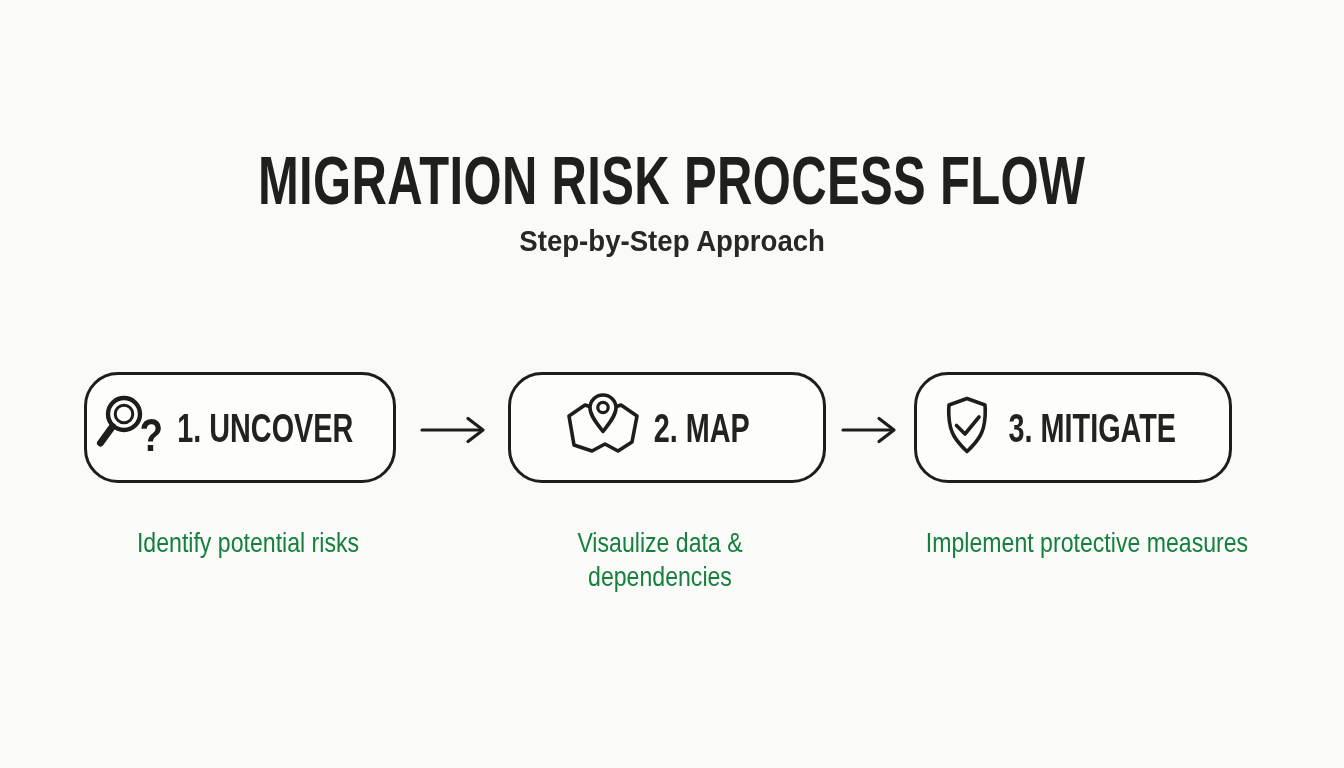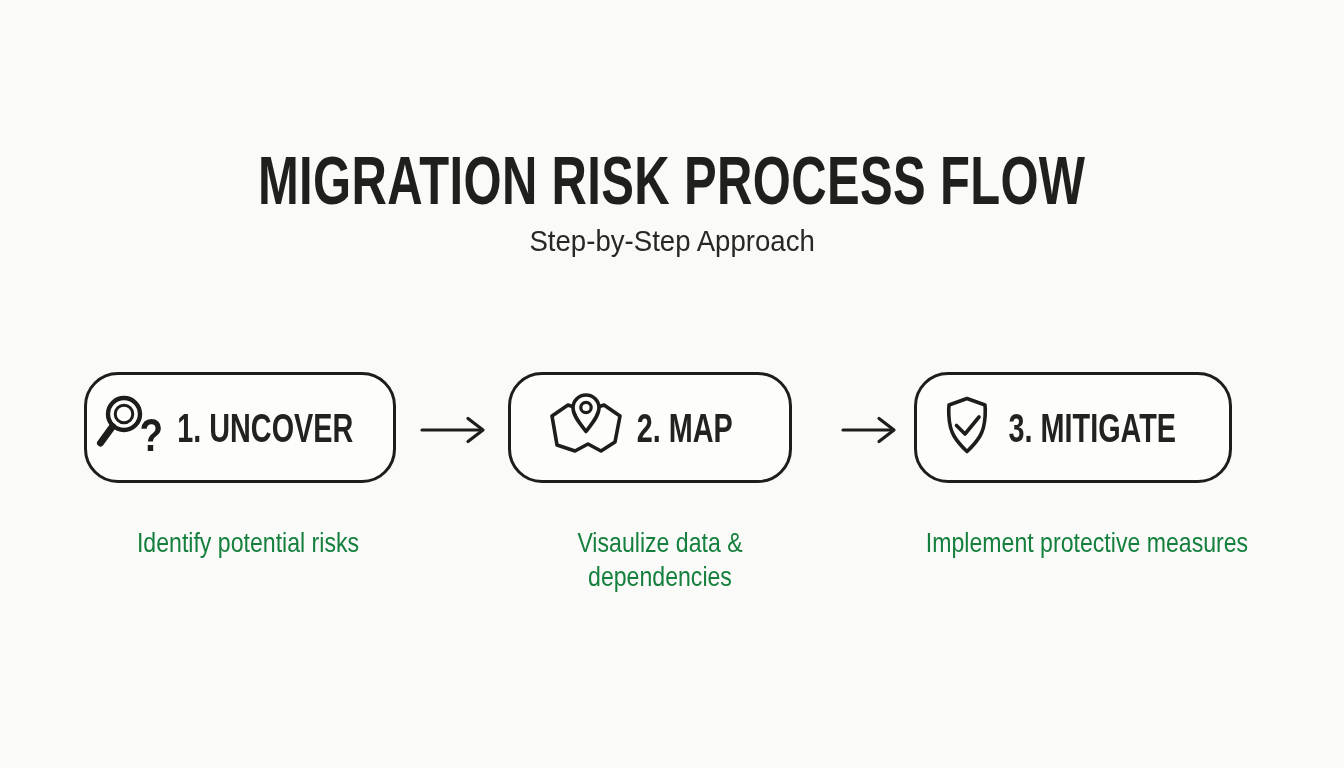--- a/index.html
+++ b/index.html
@@ -34,21 +34,21 @@
     transform: scaleX(0.72);
     transform-origin: center top;
     letter-spacing: 0.5px;
   }
   .subtitle {
     position: absolute;
     left: 0; right: 0;
     top: 226px;
     text-align: center;
     font-size: 30px;
-    font-weight: 400;
+    font-weight: 700;
     line-height: 1;
     color: #272725;
     white-space: nowrap;
   }
   .subtitle .squeeze {
     display: inline-block;
     transform: scaleX(0.92);
     transform-origin: center top;
   }
 
@@ -59,21 +59,21 @@
     height: 111px;
     box-sizing: border-box;
     border: 3.5px solid #1d1d1b;
     border-radius: 34px;
     background: #fdfdfc;
     display: flex;
     align-items: center;
     justify-content: center;
   }
   #step-1 { left: 84px;  width: 312px; }
-  #step-2 { left: 508px; width: 284px; }
+  #step-2 { left: 508px; width: 318px; }
   #step-3 { left: 914px; width: 318px; align-items: center; }
 
   .step-icon {
     display: flex;
     align-items: center;
     flex: none;
   }
   .step-icon svg { display: block; }
   .icon-stroke {
     fill: none;

